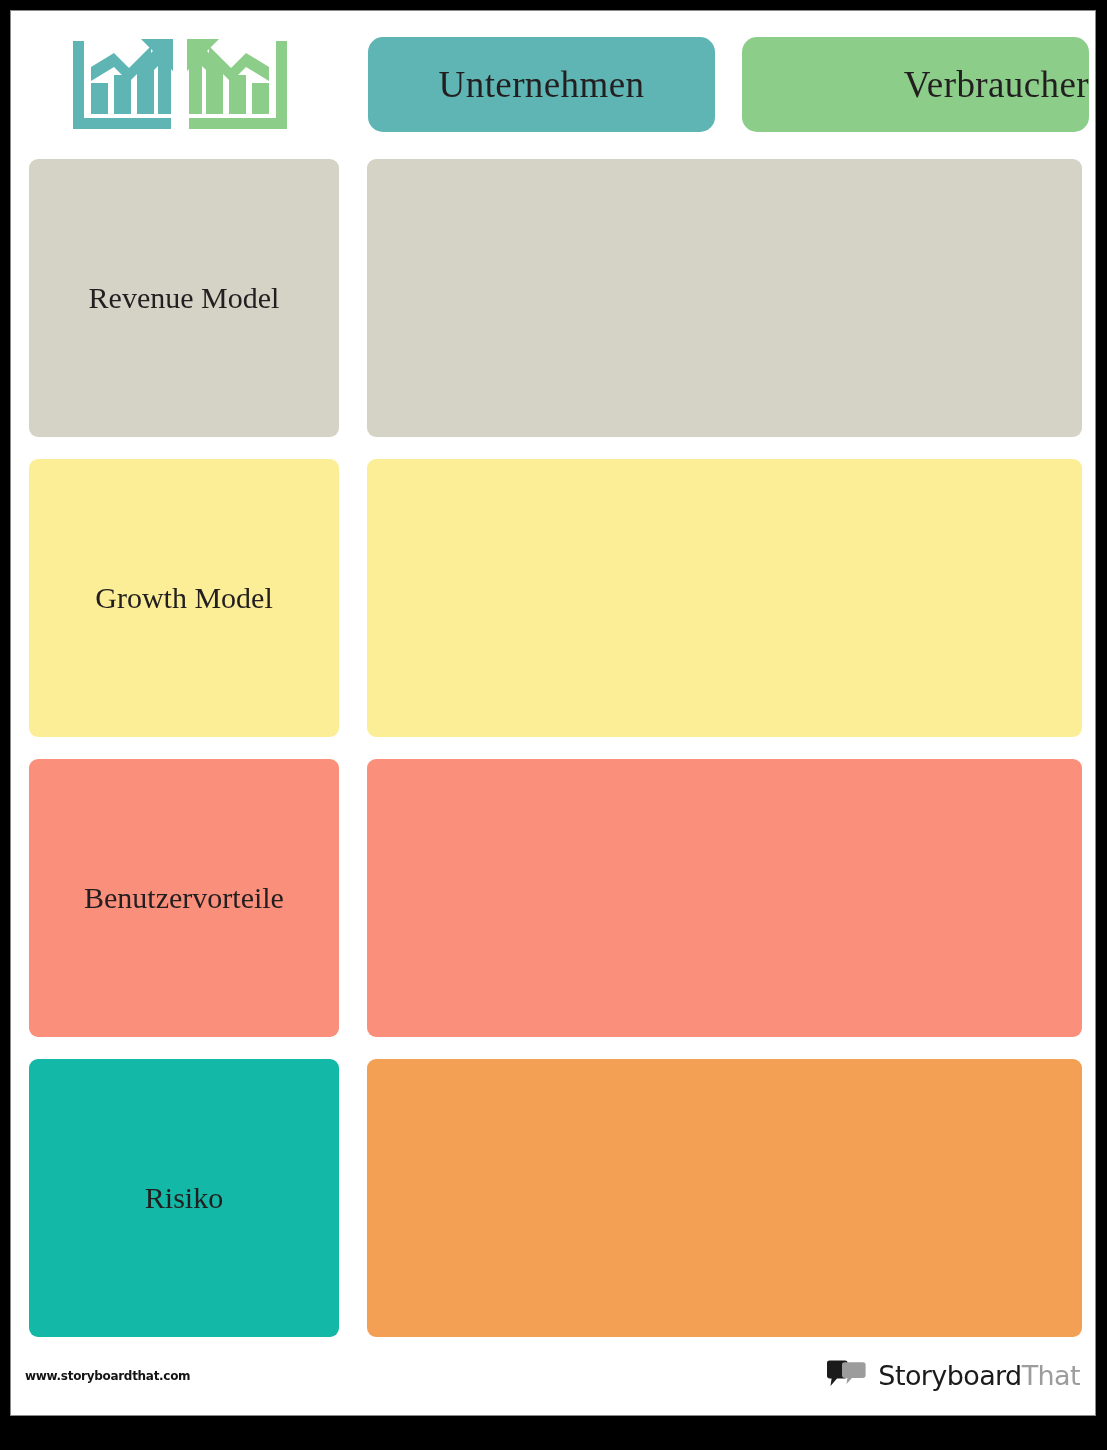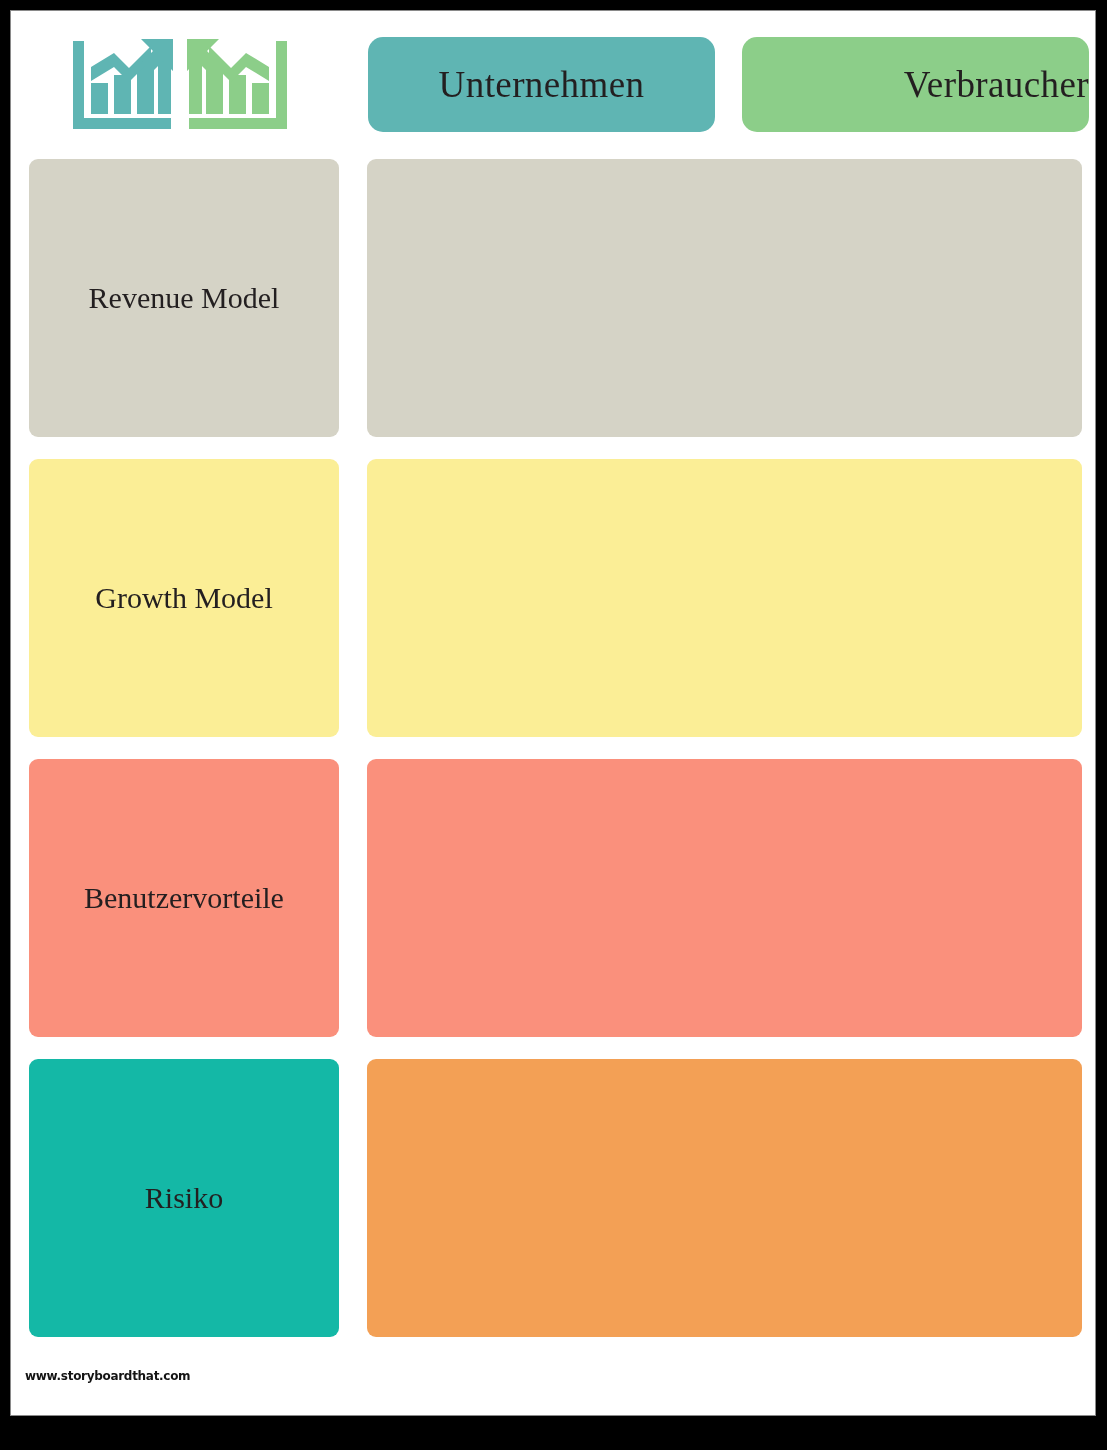--- a/index.html
+++ b/index.html
@@ -231,16 +231,29 @@
         </div>
         <div class="cell cell-content" id="content-3" style="background: rgb(243, 160, 85);">
           <span></span>
         </div>
       </div>
     </div>
 
     <div id="footer">
       <div id="site-url">www.storyboardthat.com</div>
 
+      <div id="logo">
+        <svg id="logo-mark" viewBox="0 0 44 30" xmlns="http://www.w3.org/2000/svg">
+          <path d="M2 3 C2 1.4 3.2 0.6 4.6 0.6 L20 0.6 C21.4 0.6 22.6 1.4 22.6 3
+                   L22.6 16 C22.6 17.6 21.4 18.4 20 18.4 L12 18.4 L5.5 26 L6.6 18.4
+                   L4.6 18.4 C3.2 18.4 2 17.6 2 16 Z" fill="#1b1b1b"></path>
+          <path d="M17 4.6 C17 3 18.2 2.2 19.6 2.2 L38 2.2 C39.4 2.2 40.6 3 40.6 4.6
+                   L40.6 15.6 C40.6 17.2 39.4 18 38 18 L27 18 L21.5 24 L22.4 18
+                   L19.6 18 C18.2 18 17 17.2 17 15.6 Z" fill="#9c9c9c"></path>
+        </svg>
+        <div id="logo-text">
+          <span class="w1">Storyboard</span><span class="w2">That</span>
+        </div>
+      </div>
     </div>
 
   </div>
 </div>
 
 </body></html>

